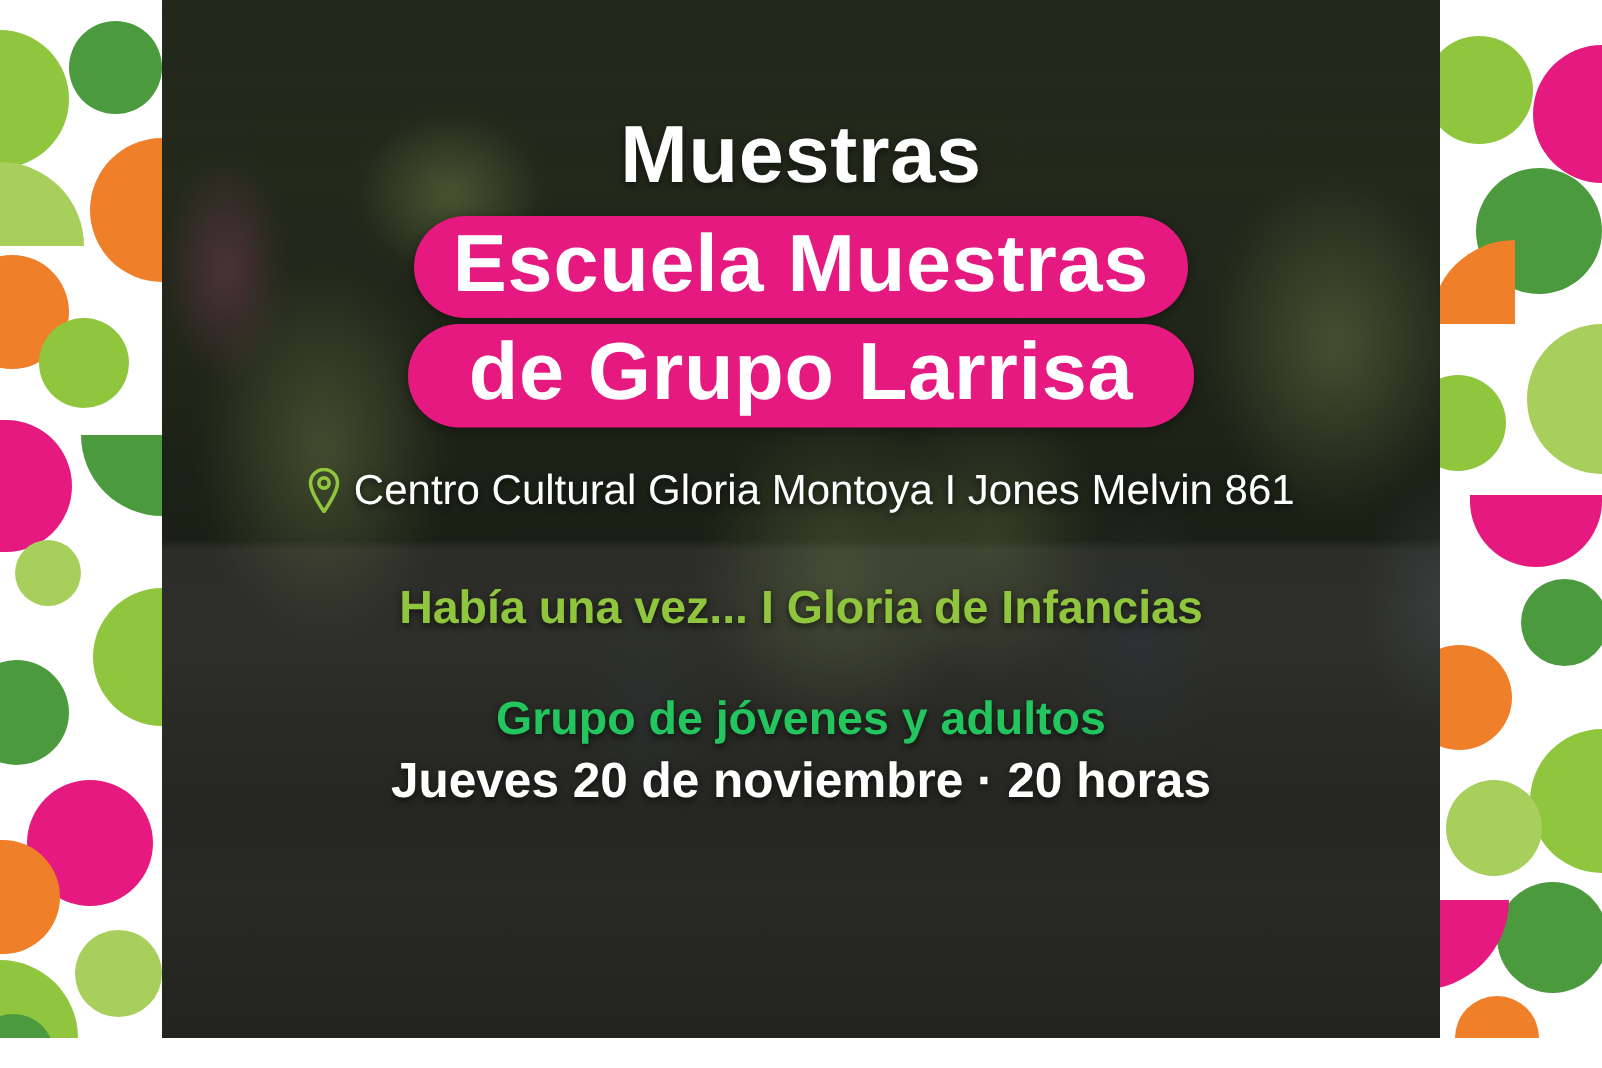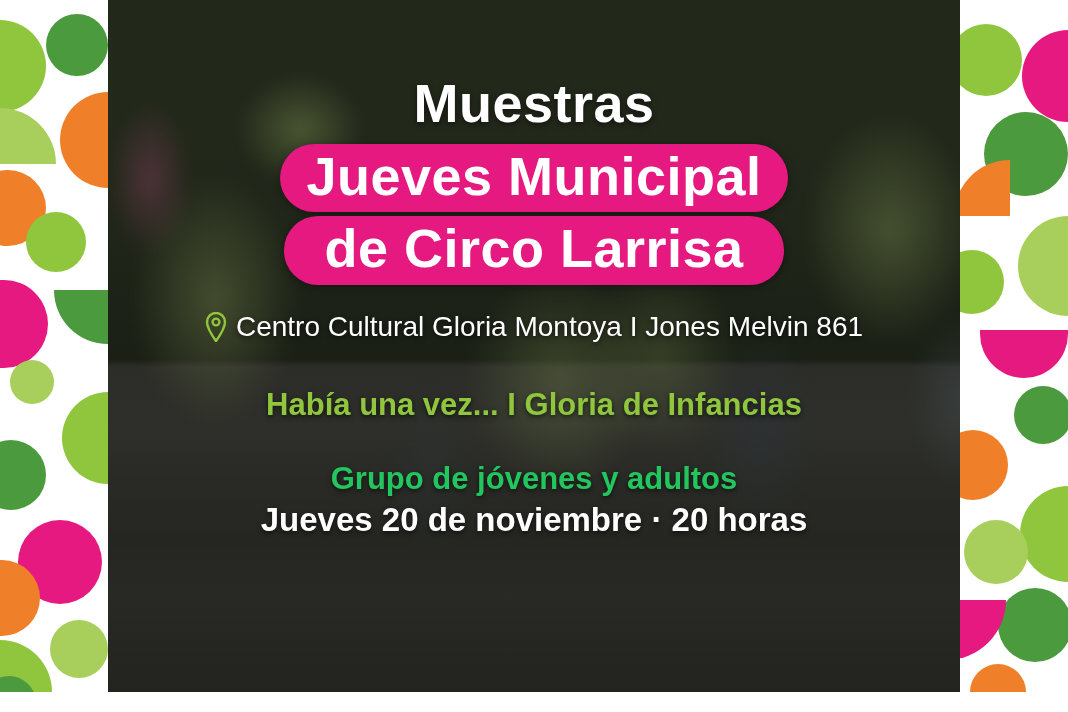--- a/index.html
+++ b/index.html
@@ -220,22 +220,22 @@
     <div class="dot" style="left:38px;  top:588px; width:74px;  height:74px;  background:#4b9a3e;"></div>
     <div class="dot quarter-br" style="left:-14px; top:600px; width:60px; height:60px;  background:#e5197f;"></div>
     <div class="dot" style="left:10px;  top:664px; width:56px;  height:56px;  background:#f07f2a;"></div>
   </div>
 
   <div class="content">
 
     <div class="title-top">Muestras</div>
 
     <div class="highlight-wrap">
-      <div class="highlight">Jueves Municipal</div>
-      <div class="highlight second">de Circo Larrisa</div>
+      <div class="highlight">Escuela Muestras</div>
+      <div class="highlight second">de Grupo Larrisa</div>
     </div>
 
     <div class="venue">
       <span class="pin-icon">
         <svg width="22" height="30" viewBox="0 0 22 30" aria-hidden="true">
           <path d="M11 1C6 1 2 5 2 10c0 6.5 9 19 9 19s9-12.5 9-19c0-5-4-9-9-9z" fill="none" stroke="#8fc63d" stroke-width="2.4"></path>
           <circle cx="11" cy="10" r="3.4" fill="none" stroke="#8fc63d" stroke-width="2.4"></circle>
         </svg>
       </span>
       <span>Centro Cultural Gloria Montoya I Jones Melvin 861</span>

